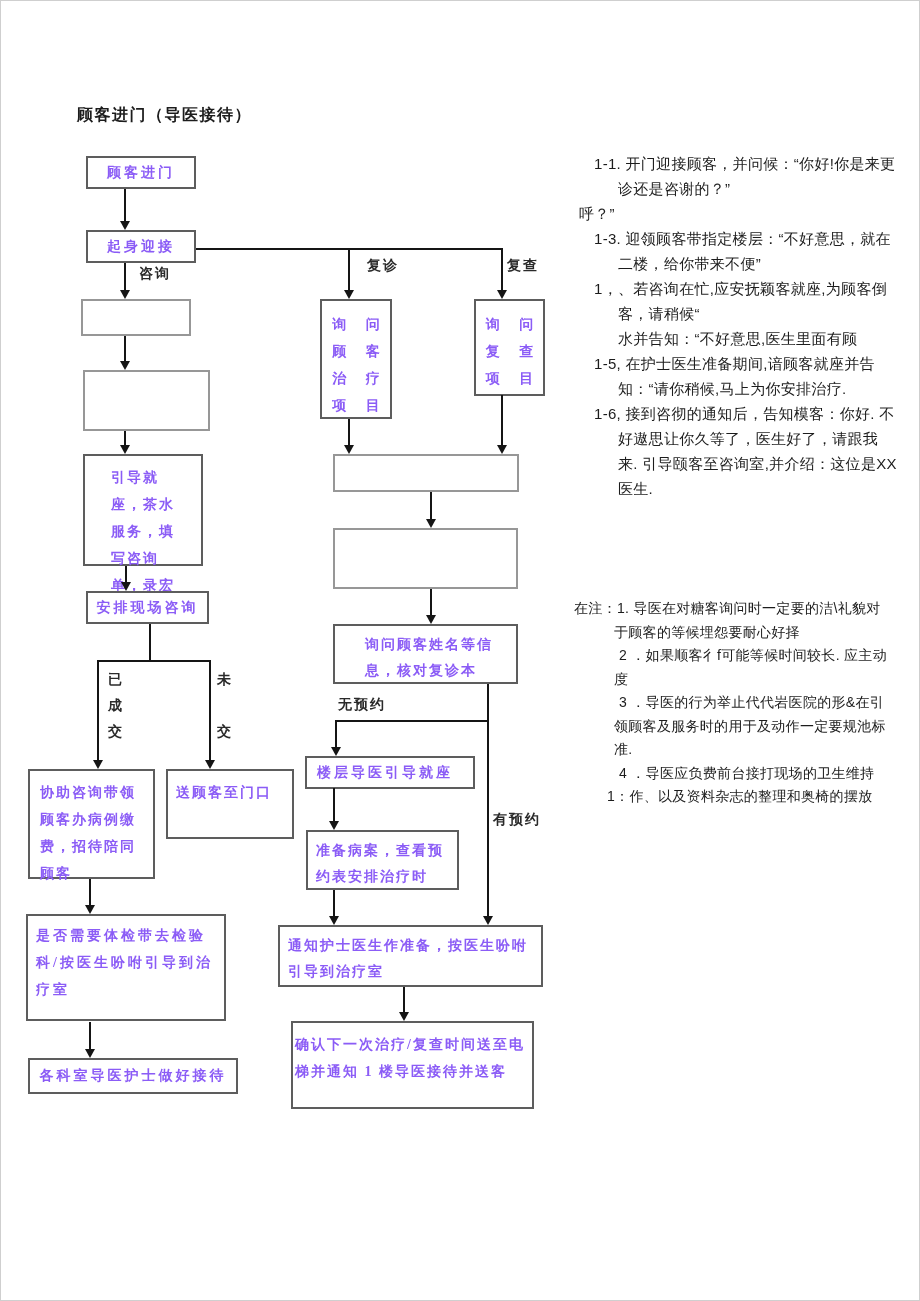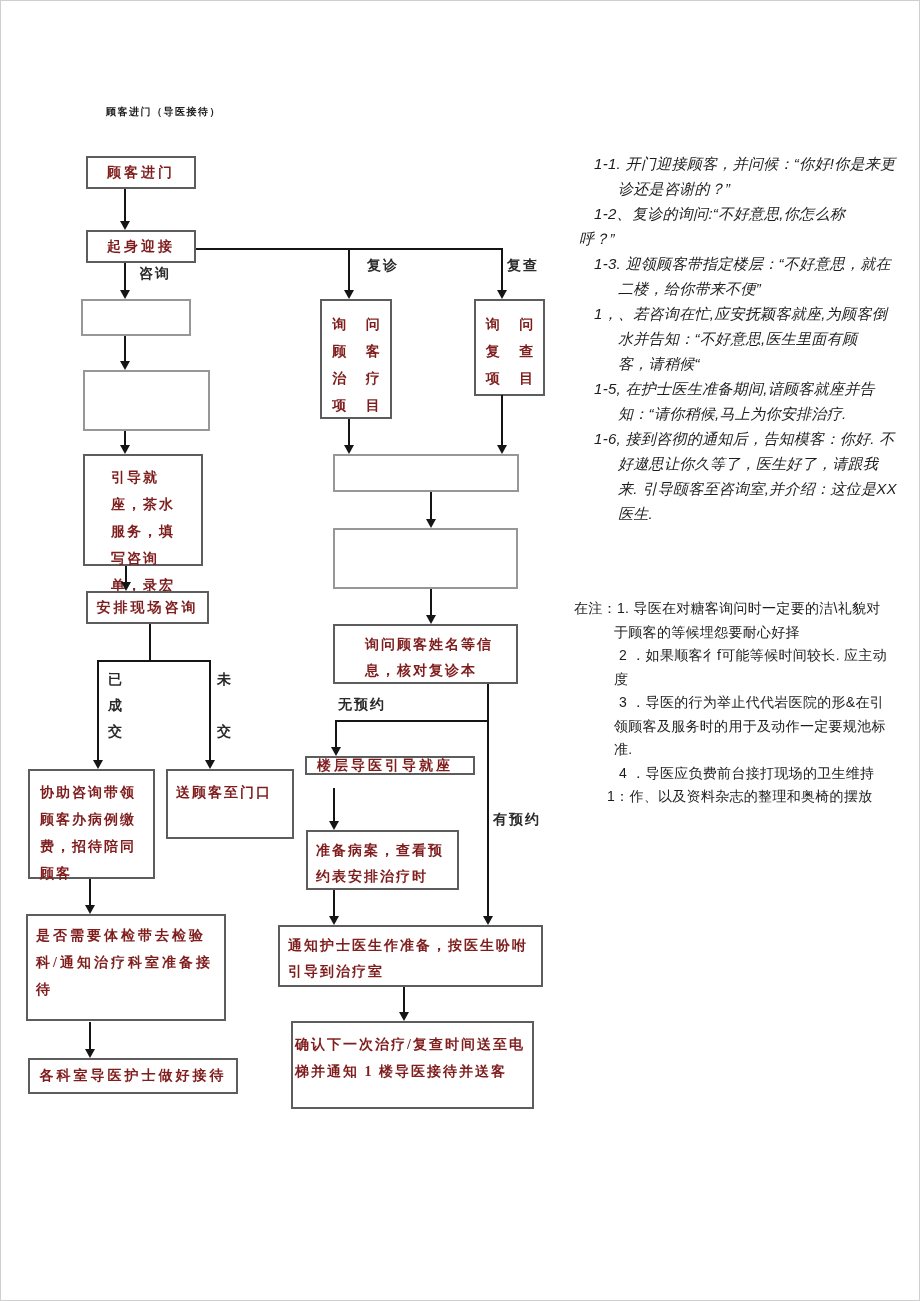--- a/index.html
+++ b/index.html
@@ -1,40 +1,40 @@
 <!DOCTYPE html>
 <html><head>
 <meta charset="utf-8">
 <style>
   html,body{margin:0;padding:0;background:#fff;}
   .page{position:relative;width:918px;height:1299px;background:#fff;border:1px solid #cfcfcf;
         font-family:"Liberation Sans", sans-serif;color:#1c1c1c;overflow:hidden;}
-  .title{position:absolute;left:105px;top:104px;font-size:10px;letter-spacing:1.5px;font-weight:600;
+  .title{position:absolute;left:76px;top:104px;font-size:16px;letter-spacing:1.5px;font-weight:600;
          font-family:"Liberation Serif", serif;text-align:right;}
   
   .node{position:absolute;box-sizing:border-box;border:2px solid #5d5d5d;background:#fff;
-        font-family:"Liberation Serif", serif;font-weight:600;font-size:14px;color:#7f1d1d;}
+        font-family:"Liberation Serif", serif;font-weight:600;font-size:14px;color:#8b5cf6;}
   .node.empty{border-color:#979797;}
   .node.center{display:flex;align-items:center;justify-content:center;letter-spacing:3px;}
   .node.cleft{display:flex;align-items:center;padding-left:10px;letter-spacing:3px;}
   .node.multi{padding:6px 8px;line-height:27px;letter-spacing:2px;}
   .node.vbox{padding-top:10px;}
   .vrow{text-align:center;line-height:27px;word-spacing:16px;letter-spacing:0;}
   
   .vl{position:absolute;width:2px;background:#151515;}
   .hl{position:absolute;height:2px;background:#151515;}
   .ah{position:absolute;width:0;height:0;border-left:5px solid transparent;border-right:5px solid transparent;
       border-top:9px solid #151515;}
   
   .flabel{position:absolute;font-size:14px;letter-spacing:2px;font-weight:600;color:#2a2a2a;
           font-family:"Liberation Serif", serif;}
   .vlabel{white-space:pre-line;line-height:26px;text-align:center;width:18px;}
   
   .ann{position:absolute;left:576px;top:150px;width:340px;font-size:15px;}
-  .ann .rl{height:25px;line-height:25px;white-space:nowrap;letter-spacing:0.3px;font-style:italic;}
+  .ann .rl{height:25px;line-height:25px;white-space:nowrap;letter-spacing:0.3px;}
   .rl.m{padding-left:17px;}
   .rl.c{padding-left:41px;}
   .rl.o{padding-left:2px;}
   .notes{position:absolute;left:573px;top:596px;width:345px;font-size:14px;}
   .notes .nl{height:23.5px;line-height:23.5px;white-space:nowrap;letter-spacing:0.3px;}
   .nl.n0{padding-left:0;}
   .nl.na{padding-left:40px;}
   .nl.nb{padding-left:45px;}
   .nl.nc{padding-left:33px;}
 </style>
@@ -46,38 +46,38 @@
   <div class="title">顾客进门（导医接待）</div>
 
   <div class="node center" style="left:85px;top:155px;width:110px;height:33px;">顾客进门</div>
   <div class="node center" style="left:85px;top:229px;width:110px;height:33px;">起身迎接</div>
   <div class="node empty" style="left:80px;top:298px;width:110px;height:37px;"></div>
   <div class="node empty" style="left:82px;top:369px;width:127px;height:61px;"></div>
   <div class="node multi" style="left:82px;top:453px;width:120px;height:112px;padding:8px 26px;">引导就座，茶水服务，填写咨询单，录宏脉系统</div>
   <div class="node center" style="left:85px;top:590px;width:123px;height:33px;">安排现场咨询</div>
   <div class="node multi" style="left:27px;top:768px;width:127px;height:110px;padding:8px 10px;">协助咨询带领顾客办病例缴费，招待陪同顾客</div>
   <div class="node multi" style="left:165px;top:768px;width:128px;height:70px;padding:8px 8px;">送顾客至门口</div>
-  <div class="node multi" style="left:25px;top:913px;width:200px;height:107px;letter-spacing:3px;">是否需要体检带去检验科/通知治疗科室准备接待</div>
+  <div class="node multi" style="left:25px;top:913px;width:200px;height:107px;letter-spacing:3px;">是否需要体检带去检验科/按医生吩咐引导到治疗室</div>
   <div class="node center" style="left:27px;top:1057px;width:210px;height:36px;">各科室导医护士做好接待</div>
 
   <div class="node vbox" style="left:319px;top:298px;width:72px;height:120px;">
     <div class="vrow">询 问</div>
     <div class="vrow">顾 客</div>
     <div class="vrow">治 疗</div>
     <div class="vrow">项 目</div>
   </div>
   <div class="node vbox" style="left:473px;top:298px;width:71px;height:97px;">
     <div class="vrow">询 问</div>
     <div class="vrow">复 查</div>
     <div class="vrow">项 目</div>
   </div>
   <div class="node empty" style="left:332px;top:453px;width:186px;height:38px;"></div>
   <div class="node empty" style="left:332px;top:527px;width:185px;height:61px;"></div>
   <div class="node multi" style="left:332px;top:623px;width:185px;height:60px;line-height:26px;padding-left:30px;">询问顾客姓名等信息，核对复诊本</div>
-  <div class="node cleft" style="left:304px;top:755px;width:170px;height:19px;text-align:center;">楼层导医引导就座</div>
+  <div class="node cleft" style="left:304px;top:755px;width:170px;height:33px;text-align:center;">楼层导医引导就座</div>
   <div class="node multi" style="left:277px;top:924px;width:265px;height:62px;line-height:26px;">通知护士医生作准备，按医生吩咐引导到治疗室</div>
   <div class="node multi" style="left:305px;top:829px;width:153px;height:60px;line-height:26px;">准备病案，查看预约表安排治疗时</div>
   <div class="node multi" style="left:290px;top:1020px;width:243px;height:88px;padding:8px 2px;">确认下一次治疗/复查时间送至电梯并通知 1 楼导医接待并送客</div>
 
   <div class="flabel" style="left:138px;top:264px;">咨询</div>
   <div class="flabel" style="left:366px;top:256px;">复诊</div>
   <div class="flabel" style="left:506px;top:256px;">复查</div>
   <div class="flabel vlabel" style="left:106px;top:666px;">已
 成
 交</div>
@@ -135,27 +135,26 @@
   <i class="vl" style="left:332px;top:787px;height:33px;"></i>
     <i class="ah" style="left:328px;top:820px;"></i>
   <i class="vl" style="left:332px;top:889px;height:26px;"></i>
     <i class="ah" style="left:328px;top:915px;"></i>
   <i class="vl" style="left:402px;top:986px;height:25px;"></i>
     <i class="ah" style="left:398px;top:1011px;"></i>
 
   <div class="ann">
     <div class="rl m">1-1. 开门迎接顾客，并问候：“你好!你是来更</div>
     <div class="rl c">诊还是咨谢的？”</div>
-    <div class="rl m">1-2、复诊的询问:“不好意思,你怎么称</div>
     <div class="rl o">呼？”</div>
     <div class="rl m">1-3. 迎领顾客带指定楼层：“不好意思，就在</div>
     <div class="rl c">二楼，给你带来不便”</div>
     <div class="rl m">1，、若咨询在忙,应安抚颖客就座,为顾客倒</div>
+    <div class="rl c">客，请稍候“</div>
     <div class="rl c">水并告知：“不好意思,医生里面有顾</div>
-    <div class="rl c">客，请稍候“</div>
     <div class="rl m">1-5, 在护士医生准备期间,谙顾客就座并告</div>
     <div class="rl c">知：“请你稍候,马上为你安排治疗.</div>
     <div class="rl m">1-6, 接到咨彻的通知后，告知模客：你好. 不</div>
     <div class="rl c">好遨思让你久等了，医生好了，请跟我</div>
     <div class="rl c">来. 引导颐客至咨询室,并介绍：这位是XX</div>
     <div class="rl c">医生.</div>
   </div>
 
   <div class="notes">
     <div class="nl n0">在注：1. 导医在对糖客询问时一定要的洁\礼貌对</div>

